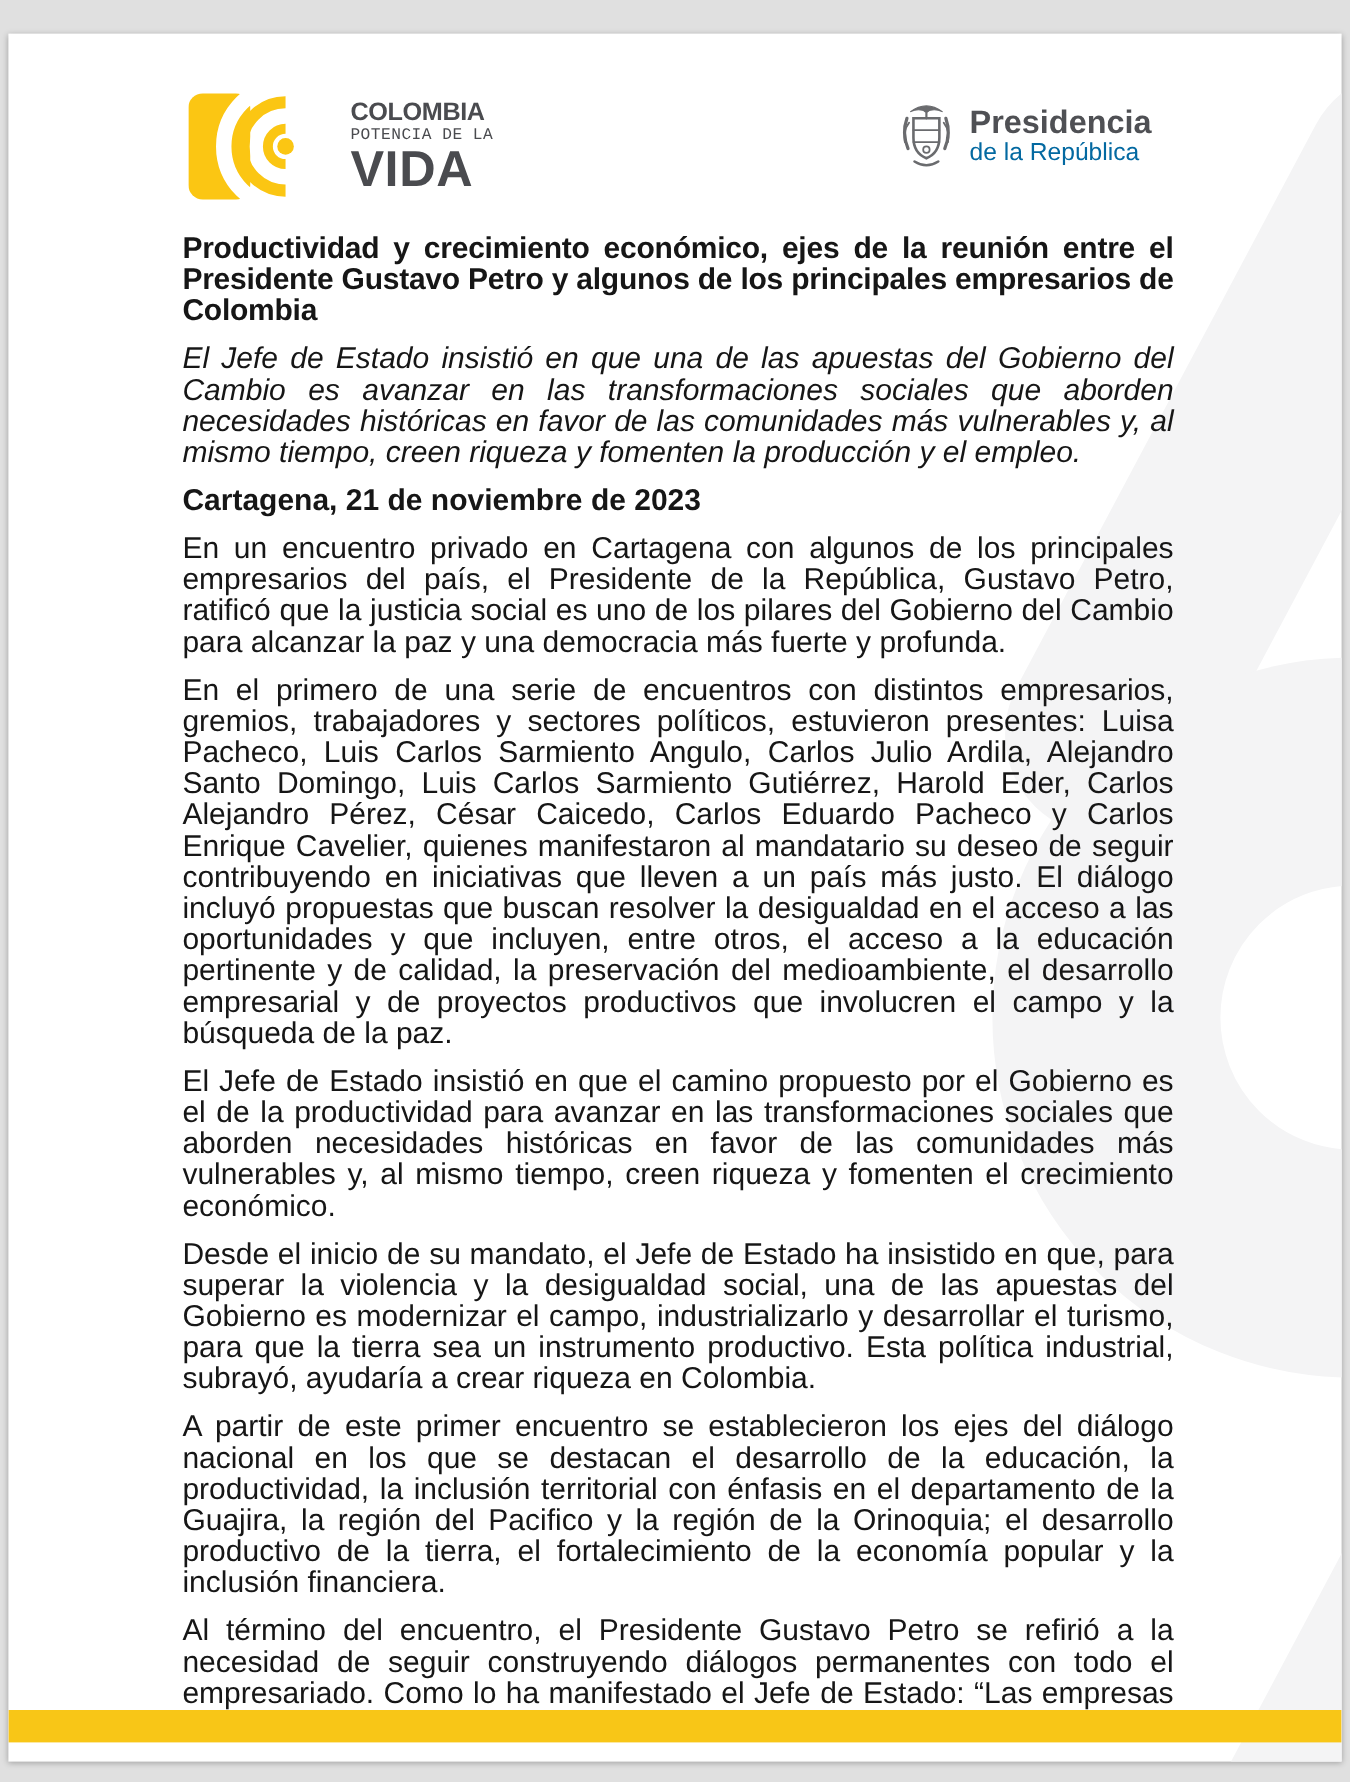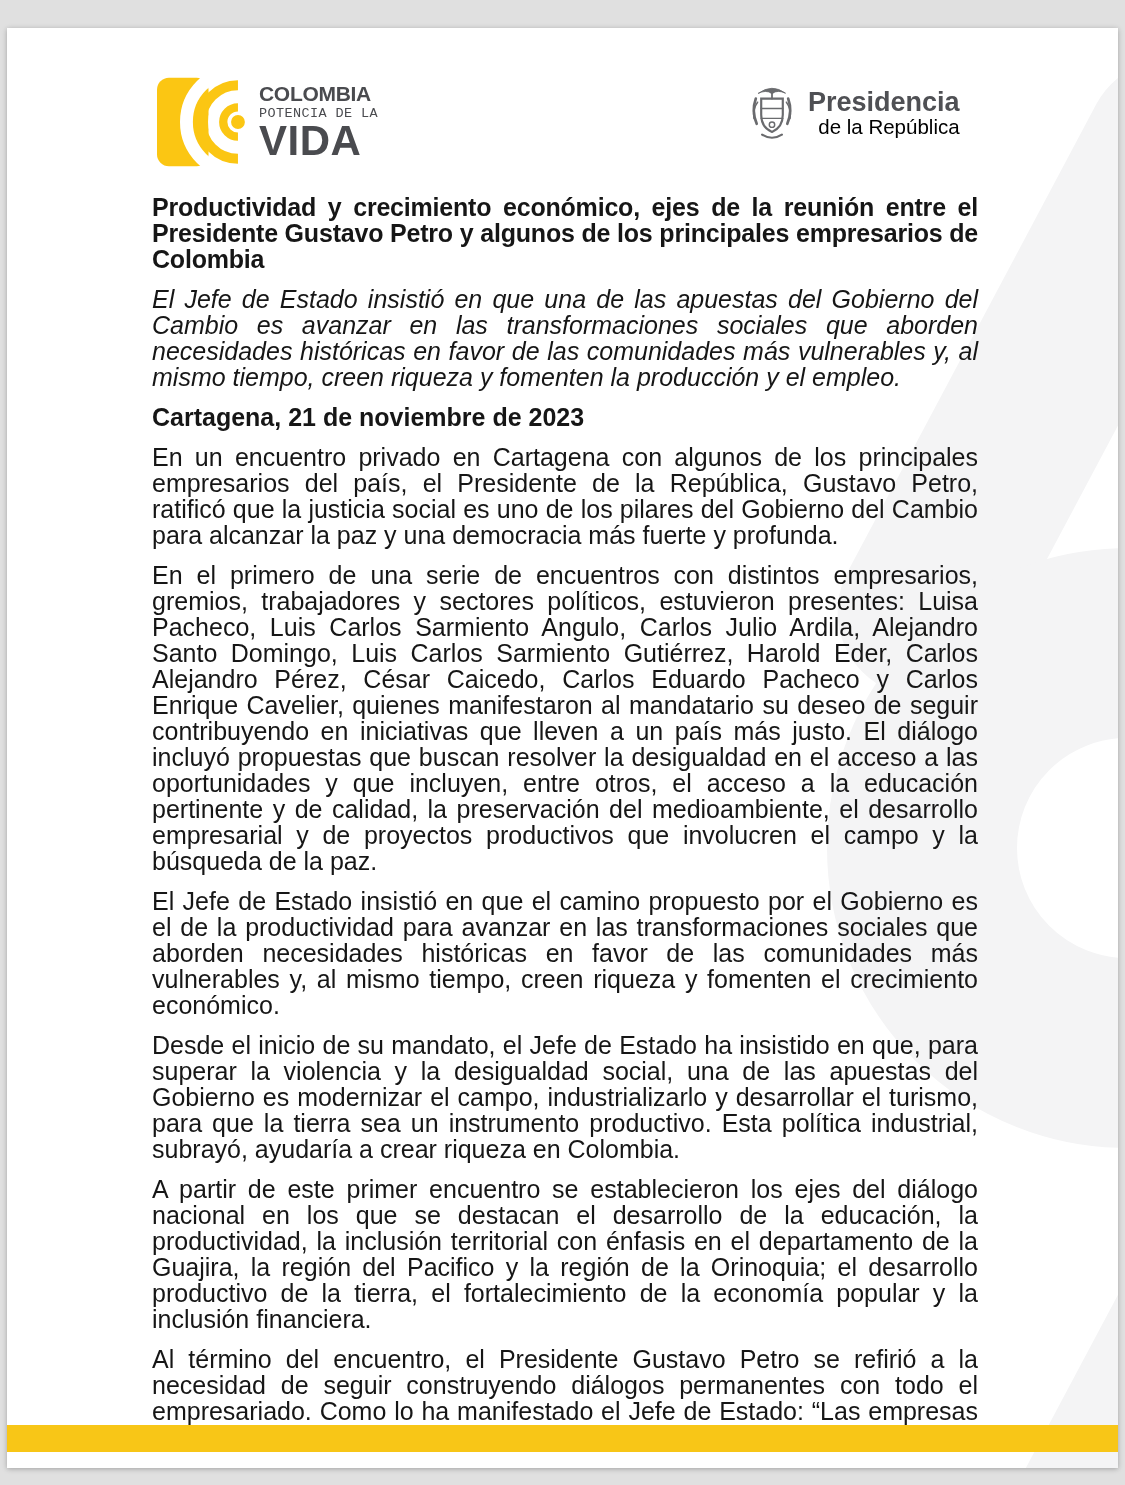--- a/index.html
+++ b/index.html
@@ -8,29 +8,29 @@
     box-shadow:0 1px 5px rgba(0,0,0,.28);overflow:hidden;}
   
   .watermark{position:absolute;inset:0;z-index:0;pointer-events:none;}
   .wm-band{position:absolute;background:#f4f4f5;border-radius:90px;}
   .wm-band1{width:700px;height:170px;left:690px;top:265px;transform:rotate(-62deg);}
   .wm-band2{width:420px;height:140px;left:920px;top:1310px;transform:rotate(-62deg);}
   .wm-ring{position:absolute;left:820px;top:520px;width:600px;height:600px;box-sizing:border-box;
     border:190px solid #f4f4f5;border-radius:50%;}
   
   .hdr{position:absolute;z-index:1;}
-  .logo-col{left:150px;top:45px;display:flex;align-items:center;}
+  .logo-col{left:150px;top:45px;display:flex;align-items:center;gap:33px;}
   .logo-col .txt{margin-left:10px;color:#4a4b4f;}
   .lc1{font-weight:bold;font-size:21px;letter-spacing:-0.3px;line-height:1;}
   .lc2{font-size:13.5px;letter-spacing:0.4px;line-height:1;margin:3px 0 1px;font-family:Liberation Mono, monospace;}
   .lc3{font-weight:bold;font-size:42px;letter-spacing:0.5px;line-height:0.95;}
-  .logo-pres{left:738px;top:55px;display:flex;align-items:center;color:#4f5054;text-align:right;}
+  .logo-pres{left:738px;top:55px;display:flex;align-items:center;color:#4f5054;}
   .logo-pres .txt{margin-left:9px;}
   .lp1{font-weight:bold;font-size:27px;line-height:1.05;}
-  .lp2{font-size:20.5px;color:#000000;line-height:1.05;}
+  .lp2{font-size:20.5px;color:#0369a1;line-height:1.05;}
   
   .content{position:absolute;z-index:1;left:145px;top:166px;width:826px;color:#161616;
     font-size:25px;line-height:26px;}
   .content p{margin:0 0 14px 0;text-align:justify;}
   .title{font-weight:bold;letter-spacing:-0.2px;text-align-last:justify;}
   .lead{font-style:italic;}
   .dateline{font-weight:bold;text-align:left;}
   
   .bottom-bar{position:absolute;z-index:1;left:0;top:1397px;width:100%;height:27px;}
 </style>

